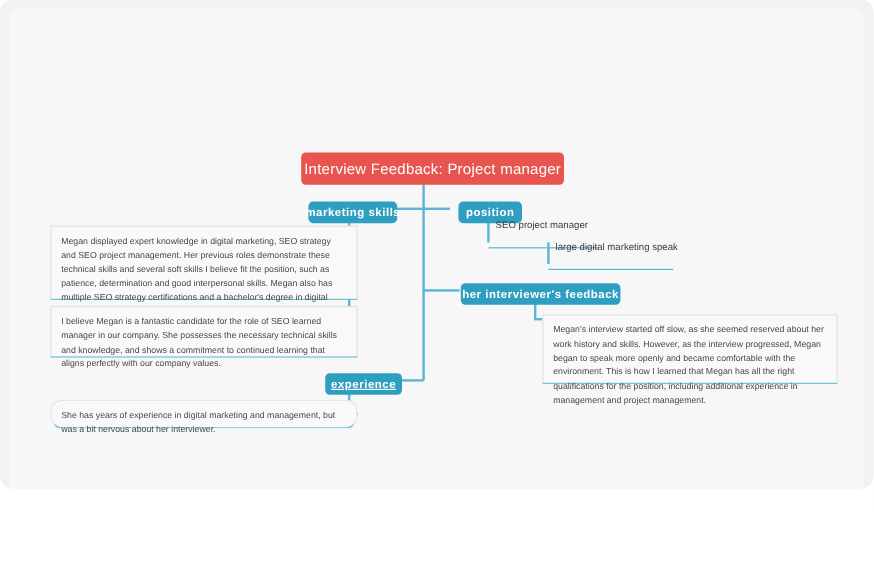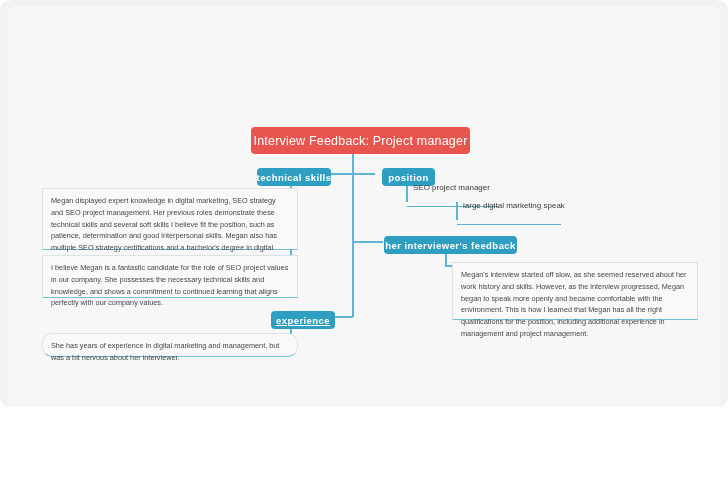--- a/index.html
+++ b/index.html
@@ -120,34 +120,34 @@
 
     <div class="conn v" style="left:398px; top:178px; height:18px;"></div>
 
     <div class="conn v" style="left:448px; top:196px; height:18px;"></div>
 
     <div class="conn v" style="left:437px; top:247px; height:13px;"></div>
     <div class="conn h" style="left:437px; top:259px; width:8px;"></div>
 
     <div class="node root" style="left:243px; top:121px; width:219px; height:27px;">Interview Feedback: Project manager</div>
 
-    <div class="node branch" style="left:249px; top:162px; width:74px; height:18px;">technical skills</div>
+    <div class="node branch" style="left:249px; top:162px; width:74px; height:18px;">marketing skills</div>
 
     <div class="node branch" style="left:374px; top:162px; width:53px; height:18px;">position</div>
 
     <div class="node branch" style="left:376px; top:230px; width:133px; height:18px;">her interviewer's feedback</div>
 
     <div class="node branch" style="left:263px; top:305px; width:64px; height:18px;text-decoration:underline;">experience</div>
 
     <div class="leaf" style="left:399px; top:186px; width:92px; height:11px;">SEO project manager</div>
 
     <div class="leaf" style="left:449px; top:204px; width:104px; height:11px;">large digital marketing speak</div>
 
     <div class="note" style="left:34px; top:182px; width:256px; height:62px;">Megan displayed expert knowledge in digital marketing, SEO strategy and SEO project management. Her previous roles demonstrate these technical skills and several soft skills I believe fit the position, such as patience, determination and good interpersonal skills. Megan also has multiple SEO strategy certifications and a bachelor's degree in digital marketing.</div>
 
-    <div class="note" style="left:34px; top:249px; width:256px; height:43px;">I believe Megan is a fantastic candidate for the role of SEO project values in our company. She possesses the necessary technical skills and knowledge, and shows a commitment to continued learning that aligns perfectly with our company values.</div>
+    <div class="note" style="left:34px; top:249px; width:256px; height:43px;">I believe Megan is a fantastic candidate for the role of SEO learned manager in our company. She possesses the necessary technical skills and knowledge, and shows a commitment to continued learning that aligns perfectly with our company values.</div>
 
     <div class="note" style="left:34px; top:327px; width:256px; height:24px;border-radius:10px;">She has years of experience in digital marketing and management, but was a bit nervous about her interviewer.</div>
 
     <div class="note" style="left:444px; top:256px; width:246px; height:58px;">Megan's interview started off slow, as she seemed reserved about her work history and skills. However, as the interview progressed, Megan began to speak more openly and became comfortable with the environment. This is how I learned that Megan has all the right qualifications for the position, including additional experience in management and project management.</div>
 
   </div>
 </div>
 
 </body></html>

